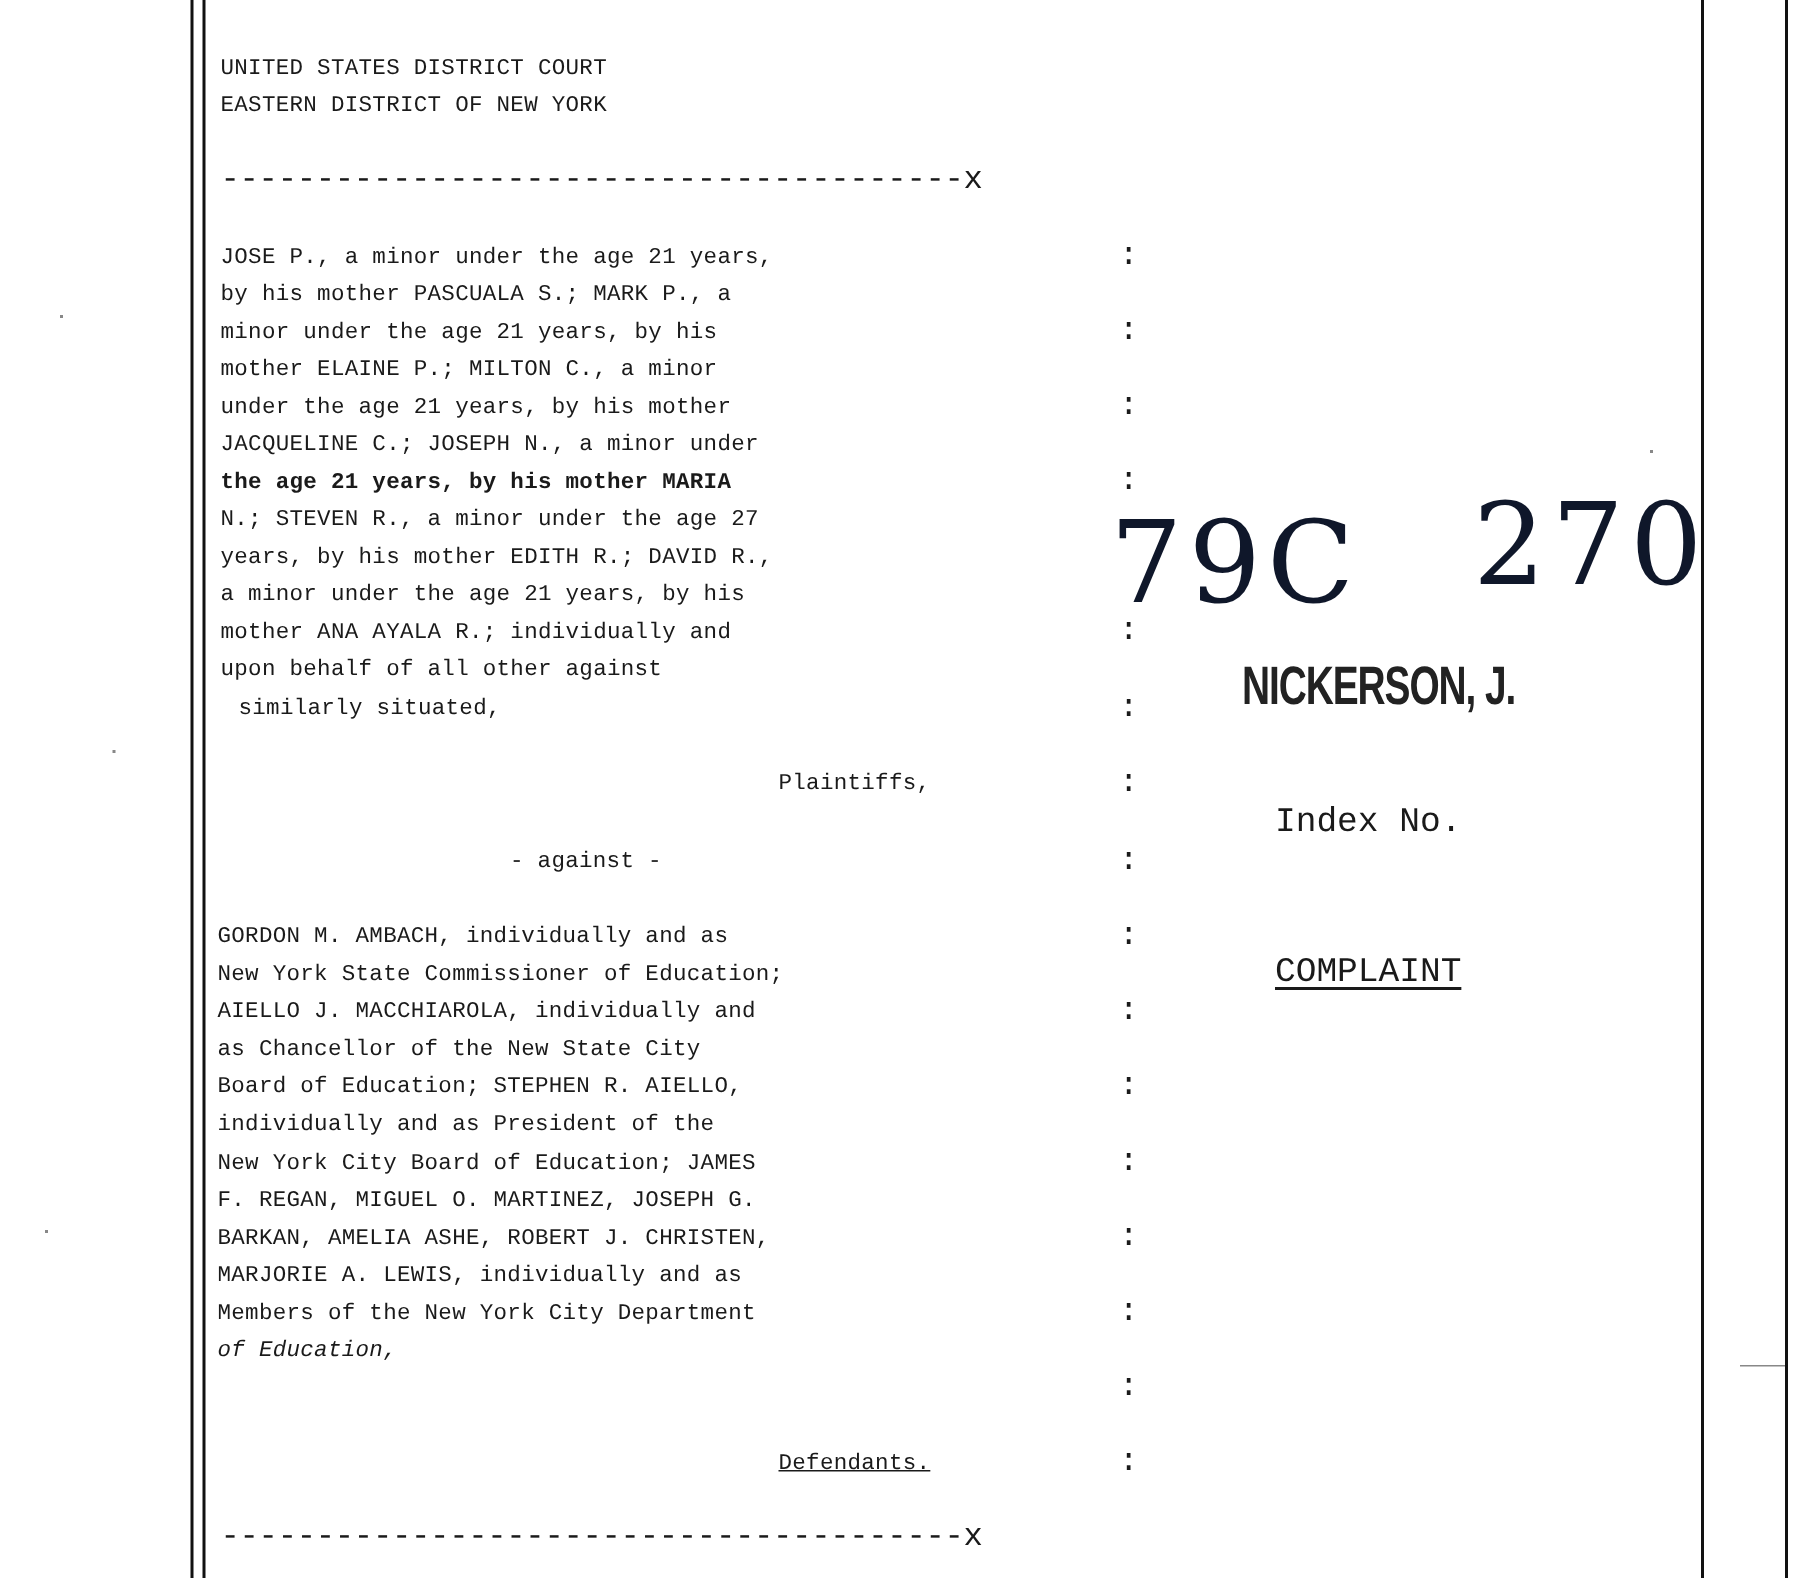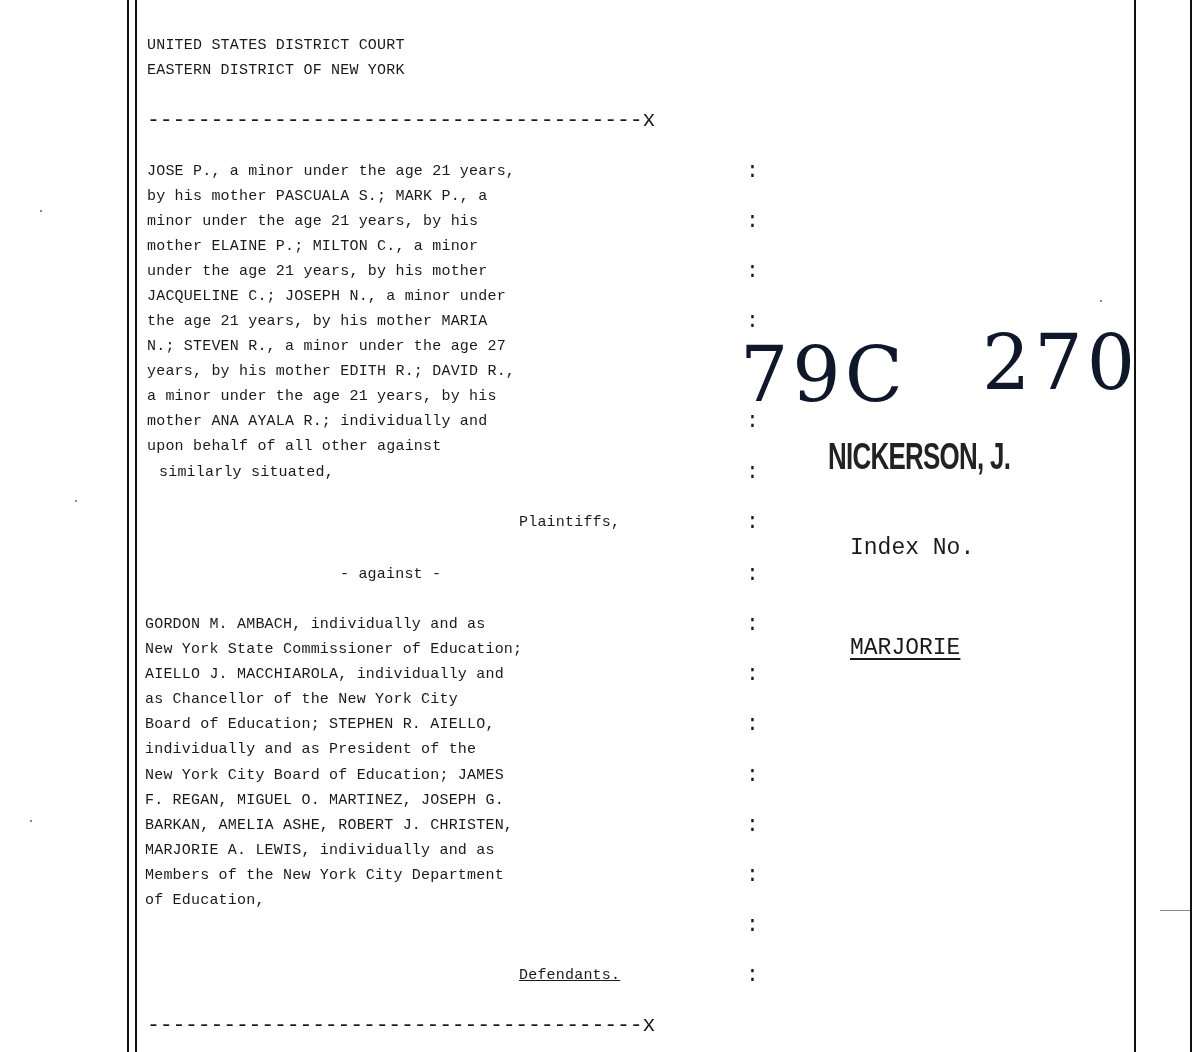--- a/index.html
+++ b/index.html
@@ -30,45 +30,45 @@
 
 <div class="rule" style="top:108px;">---------------------------------------x</div>
 
 <div>
   <div class="mono" style="left:147px;top:159px;">JOSE P., a minor under the age 21 years,</div>
   <div class="mono" style="left:147px;top:184px;">by his mother PASCUALA S.; MARK P., a</div>
   <div class="mono" style="left:147px;top:209px;">minor under the age 21 years, by his</div>
   <div class="mono" style="left:147px;top:234px;">mother ELAINE P.; MILTON C., a minor</div>
   <div class="mono" style="left:147px;top:259px;">under the age 21 years, by his mother</div>
   <div class="mono" style="left:147px;top:284px;">JACQUELINE C.; JOSEPH N., a minor under</div>
-  <div class="mono" style="left:147px;top:309px;">the age 21 years, by his mother MARIA</div>
+  <div class="mono" style="left:147px;top:309px;font-weight:bold;">the age 21 years, by his mother MARIA</div>
   <div class="mono" style="left:147px;top:334px;">N.; STEVEN R., a minor under the age 27</div>
   <div class="mono" style="left:147px;top:359px;">years, by his mother EDITH R.; DAVID R.,</div>
   <div class="mono" style="left:147px;top:384px;">a minor under the age 21 years, by his</div>
   <div class="mono" style="left:147px;top:409px;">mother ANA AYALA R.; individually and</div>
   <div class="mono" style="left:147px;top:434px;">upon behalf of all other against</div>
   <div class="mono" style="left:147px;top:460px;margin-left:12px;">similarly situated,</div>
 </div>
 
 <div class="mono" style="left:519px;top:510px;text-align:right;">Plaintiffs,</div>
 <div class="mono" style="left:340px;top:562px;">- against -</div>
 
 <div>
   <div class="mono" style="left:145px;top:612px;">GORDON M. AMBACH, individually and as</div>
   <div class="mono" style="left:145px;top:637px;">New York State Commissioner of Education;</div>
   <div class="mono" style="left:145px;top:662px;">AIELLO J. MACCHIAROLA, individually and</div>
-  <div class="mono" style="left:145px;top:687px;">as Chancellor of the New York City</div>
+  <div class="mono" style="left:145px;top:687px;">as Chancellor of the New State City</div>
   <div class="mono" style="left:145px;top:712px;">Board of Education; STEPHEN R. AIELLO,</div>
   <div class="mono" style="left:145px;top:737px;">individually and as President of the</div>
   <div class="mono" style="left:145px;top:763px;">New York City Board of Education; JAMES</div>
   <div class="mono" style="left:145px;top:788px;">F. REGAN, MIGUEL O. MARTINEZ, JOSEPH G.</div>
   <div class="mono" style="left:145px;top:813px;">BARKAN, AMELIA ASHE, ROBERT J. CHRISTEN,</div>
   <div class="mono" style="left:145px;top:838px;">MARJORIE A. LEWIS, individually and as</div>
   <div class="mono" style="left:145px;top:863px;">Members of the New York City Department</div>
-  <div class="mono" style="left:145px;top:888px;">of Education,</div>
+  <div class="mono" style="left:145px;top:888px;font-style:italic;">of Education,</div>
 </div>
 
 <div class="mono" style="left:519px;top:963px;text-decoration:underline;">Defendants.</div>
 
 <div class="rule" style="top:1013px;">---------------------------------------x</div>
 
 <div>
   <div class="colon" style="top:159px;">:</div>
   <div class="colon" style="top:209px;">:</div>
   <div class="colon" style="top:259px;">:</div>
@@ -85,19 +85,19 @@
   <div class="colon" style="top:863px;">:</div>
   <div class="colon" style="top:913px;">:</div>
   <div class="colon" style="top:963px;">:</div>
 </div>
 
 <div class="stamp-num" style="left:740px;top:330px;">79C</div>
 <div class="stamp-num" style="left:982px;top:318px;">270</div>
 <div class="stamp-judge" style="left:828px;top:436px;">NICKERSON, J.</div>
 
 <div class="side" style="left:850px;top:535px;">Index No.</div>
-<div class="side underline" style="left:850px;top:635px;">MARJORIE</div>
+<div class="side underline" style="left:850px;top:635px;">COMPLAINT</div>
 
 <div class="speck" style="left:40px;top:210px;"></div>
 <div class="speck" style="left:75px;top:500px;"></div>
 <div class="speck" style="left:30px;top:820px;"></div>
 <div class="speck" style="left:1100px;top:300px;"></div>
 <div class="speck" style="left:1160px;top:910px;width:30px;height:1px;"></div>
 
 </body></html>

